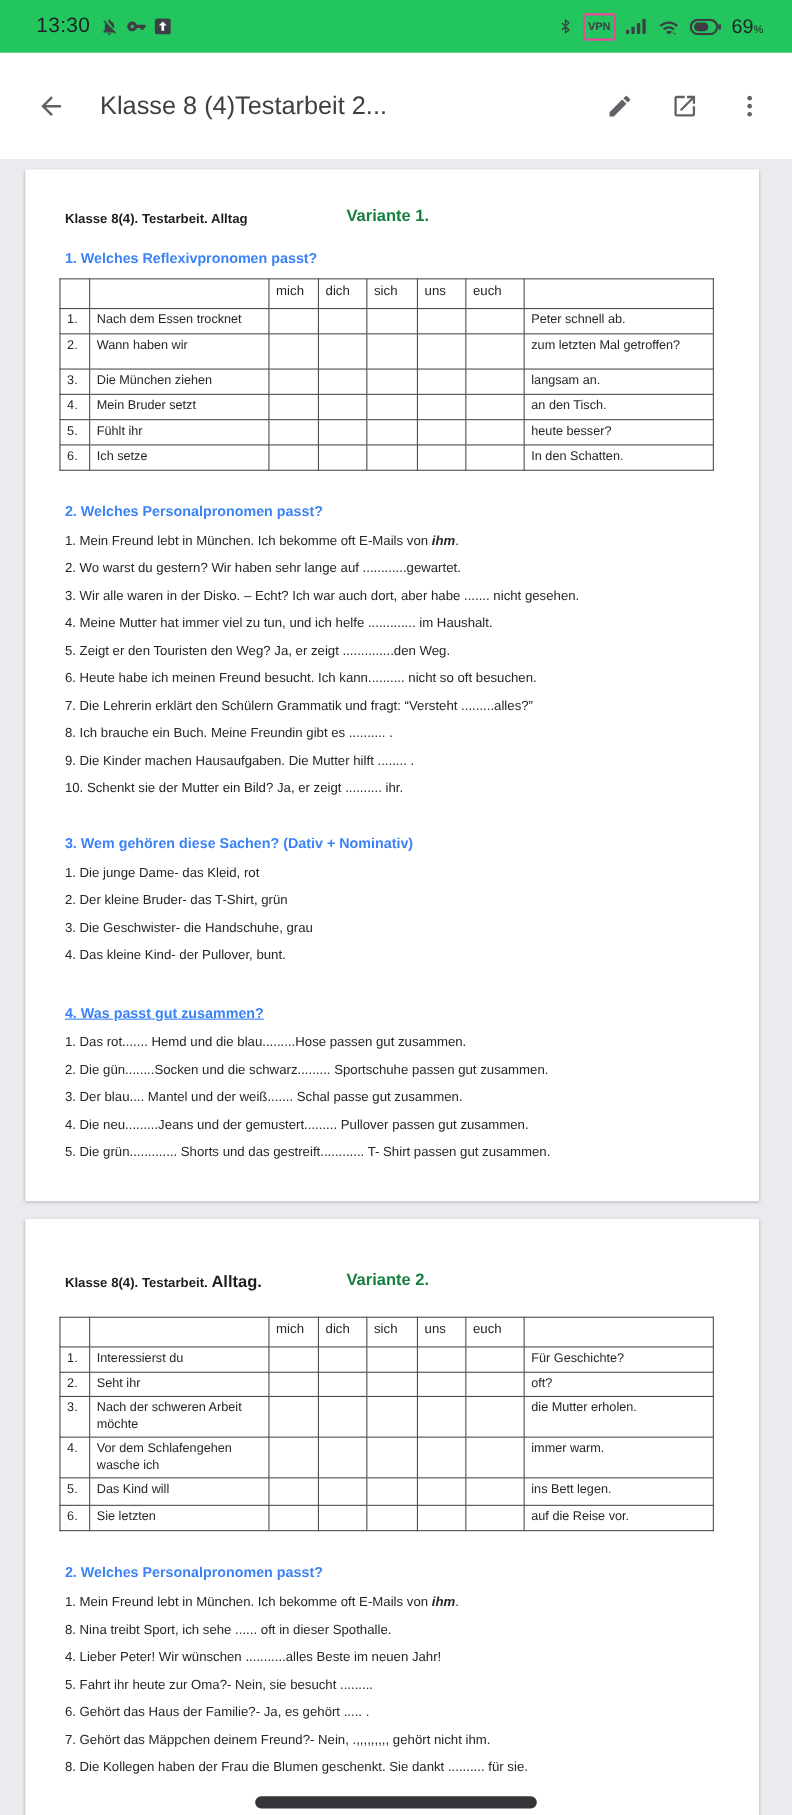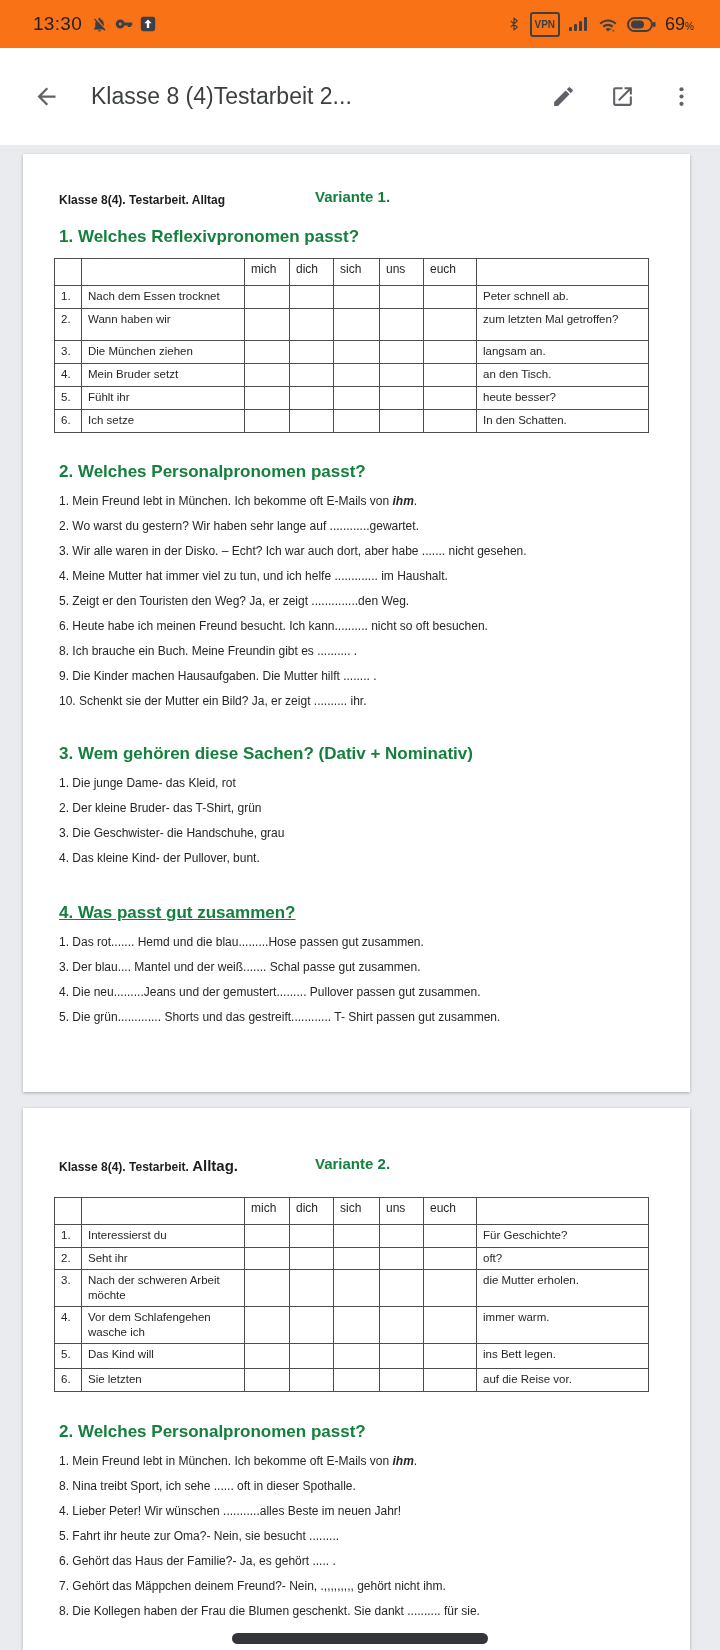--- a/index.html
+++ b/index.html
@@ -1,24 +1,24 @@
 <!DOCTYPE html>
 <html><head>
 <meta charset="utf-8">
 <style>
   * { box-sizing: border-box; margin: 0; padding: 0; }
   html,body { width:720px; height:1650px; overflow:hidden; }
   body { font-family:"Liberation Sans", sans-serif; background:#e9ebee; position:relative; }
 
   
-  .status-bar { height:48px; background:#f97316; display:flex; align-items:center; padding:0 26px 0 33px; }
+  .status-bar { height:48px; background:#22c55e; display:flex; align-items:center; padding:0 26px 0 33px; }
   .sb-time { font-size:19px; color:#1f2124; letter-spacing:.3px; }
   .sb-left-icons { display:flex; align-items:center; gap:7px; margin-left:9px; }
   .sb-right { margin-left:auto; display:flex; align-items:center; gap:9px; }
-  .vpn-badge { border:2px solid #404040; border-radius:3px; font-size:10px; font-weight:bold; color:#3c3f43; padding:4px 3px; line-height:13px; }
+  .vpn-badge { border:2px solid #ec4899; border-radius:3px; font-size:10px; font-weight:bold; color:#3c3f43; padding:4px 3px; line-height:13px; }
   .sb-batt-pct { font-size:18px; color:#1f2124; }
   .sb-batt-pct .pct { font-size:10px; }
   .sicon { display:inline-flex; }
 
   
   .app-bar { height:97px; background:#fff; display:flex; align-items:center; padding:0 26px 0 33px; box-shadow:0 1px 0 rgba(0,0,0,.08); }
   .ab-title { font-size:23px; color:#3c4043; margin-left:31px; white-space:nowrap; overflow:hidden; flex:1; }
   .ab-actions { display:flex; align-items:center; gap:34px; margin-left:12px; }
   .icon-btn { display:inline-flex; align-items:center; justify-content:center; background:none; border:none; cursor:pointer; padding:0; }
 
@@ -26,21 +26,21 @@
   .doc-scroll { position:relative; height:1505px; background:#e9ebee; overflow:hidden; }
   .page { position:absolute; left:23px; width:667px; background:#fff; box-shadow:0 1px 3px rgba(0,0,0,.28); color:#262626; overflow:hidden; }
   .page1 { top:9px; height:938px; padding:36px 40px 0 36px; }
   .page2 { top:963px; height:542px; padding:49px 40px 11px 36px; }
 
   .doc-head { position:relative; height:18px; }
   .head-left { font-size:12px; font-weight:bold; color:#1e1e1e; }
   .head-left .big { font-size:15px; }
   .variant { position:absolute; left:256px; top:-2px; font-size:15px; font-weight:bold; color:#15803d; }
 
-  .sec-title { font-size:17px; font-weight:bold; color:#15803d; }
+  .sec-title { font-size:13px; font-weight:bold; color:#3b82f6; }
   .p1-s1 { margin-top:19px; }
 
   table.gram { border-collapse:collapse; table-layout:fixed; width:595px; margin-left:-5px; }
   table.gram td { border:1px solid #4d4d4d; font-size:11.5px; color:#262626; padding:3px 6px 4px 6px; vertical-align:top; line-height:1.25; }
   .t1 { margin-top:11px; }
   .t2 { margin-top:22px; }
   td.cnum { text-align:left; }
   tr.hdr td { font-size:12px; }
 
   .item { font-size:12px; line-height:13px; margin:0 0 12px 0; color:#262626; }
@@ -236,36 +236,38 @@
       </table>
 
     <div class="sec-title p1-s2">2. Welches Personalpronomen passt?</div>
     <div class="items">
       <p class="item"><span>1. Mein Freund lebt in München. Ich bekomme oft E-Mails von </span><span class="em-bi">ihm</span><span>.</span></p>
       <p class="item">2. Wo warst du gestern? Wir haben sehr lange auf ............gewartet.</p>
       <p class="item">3. Wir alle waren in der Disko. – Echt? Ich war auch dort, aber habe ....... nicht gesehen.</p>
       <p class="item">4. Meine Mutter hat immer viel zu tun, und ich helfe ............. im Haushalt.</p>
       <p class="item">5. Zeigt er den Touristen den Weg? Ja, er zeigt ..............den Weg.</p>
       <p class="item">6. Heute habe ich meinen Freund besucht. Ich kann.......... nicht so oft besuchen.</p>
+      <p class="item">7. Die Lehrerin erklärt den Schülern Grammatik und fragt: “Versteht .........alles?”</p>
       <p class="item">8. Ich brauche ein Buch. Meine Freundin gibt es .......... .</p>
       <p class="item">9. Die Kinder machen Hausaufgaben. Die Mutter hilft ........  .</p>
       <p class="item">10. Schenkt sie der Mutter ein Bild? Ja, er zeigt .......... ihr.</p>
     </div>
 
     <div class="sec-title p1-s3">3. Wem gehören diese Sachen? (Dativ + Nominativ)</div>
     <div class="items">
       <p class="item">1. Die junge Dame- das Kleid, rot</p>
       <p class="item">2. Der kleine Bruder- das T-Shirt, grün</p>
       <p class="item">3. Die Geschwister- die Handschuhe, grau</p>
       <p class="item">4. Das kleine Kind- der Pullover, bunt.</p>
     </div>
 
     <div class="sec-title p1-s4">4. Was passt gut zusammen?</div>
     <div class="items">
       <p class="item">1. Das rot....... Hemd und die blau.........Hose passen gut zusammen.</p>
+      <p class="item">2. Die gün........Socken und die schwarz......... Sportschuhe passen gut zusammen.</p>
       <p class="item">3. Der blau.... Mantel und der weiß....... Schal passe gut zusammen.</p>
       <p class="item">4. Die neu.........Jeans und der gemustert......... Pullover passen gut zusammen.</p>
       <p class="item">5. Die grün............. Shorts und das gestreift............ T- Shirt passen gut zusammen.</p>
     </div>
   </div>
 
   <div class="page page2">
     <div class="doc-head">
       <span class="head-left"><span>Klasse 8(4). Testarbeit. </span><span class="big">Alltag.</span></span>
       <span class="variant">Variante 2.</span>

